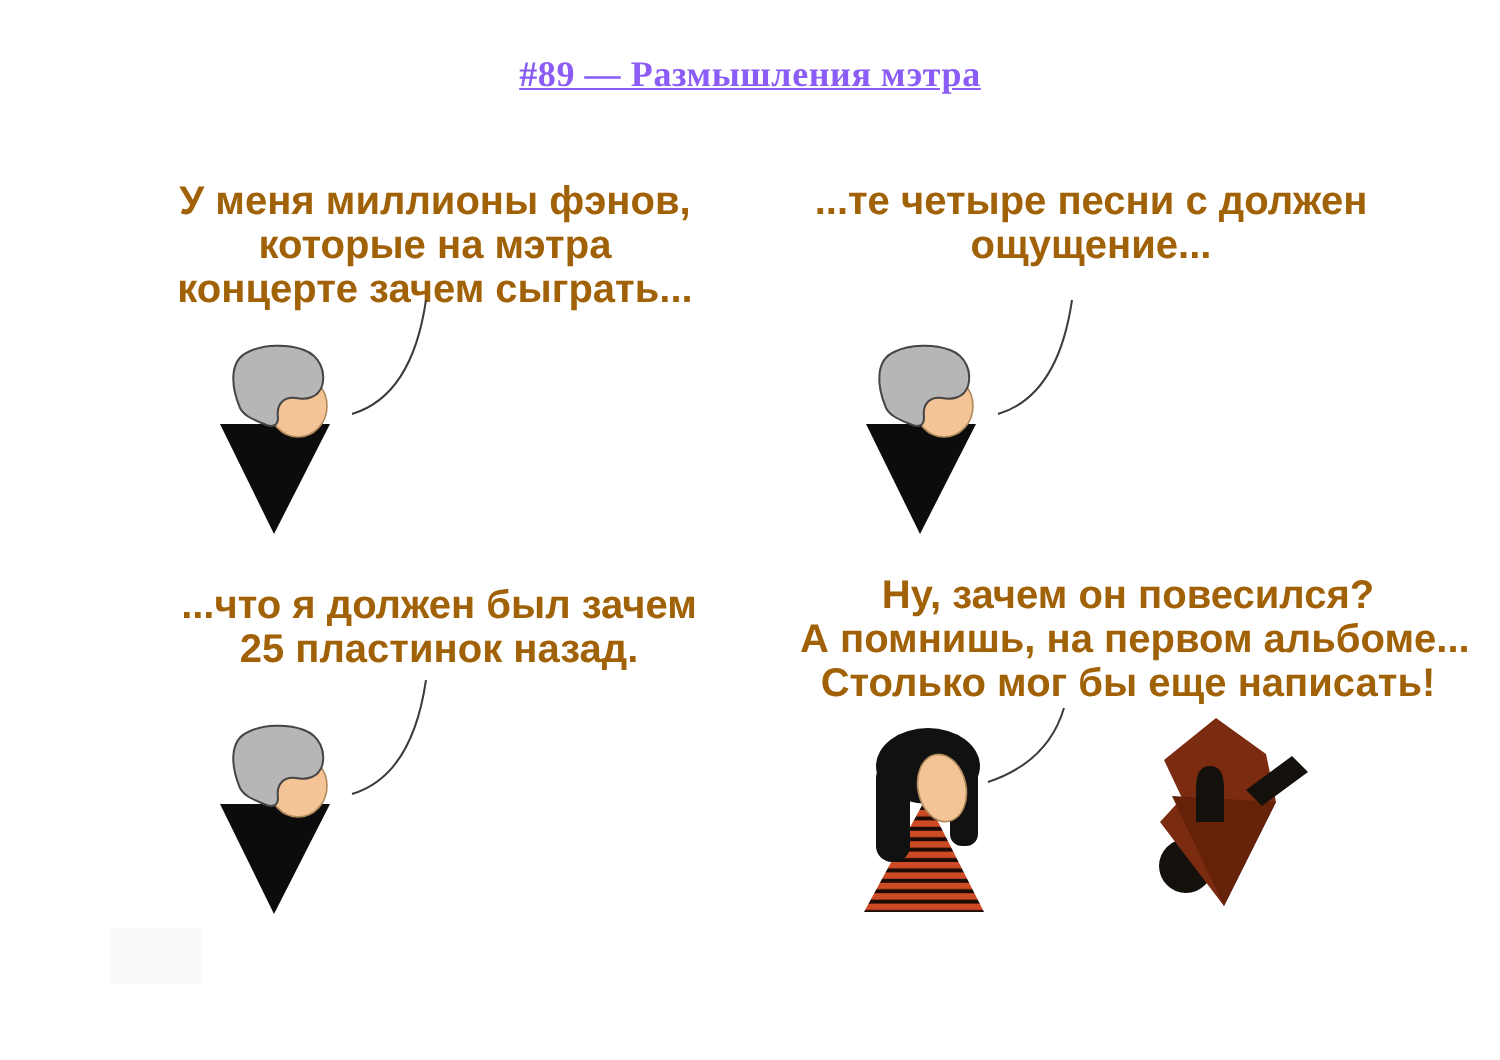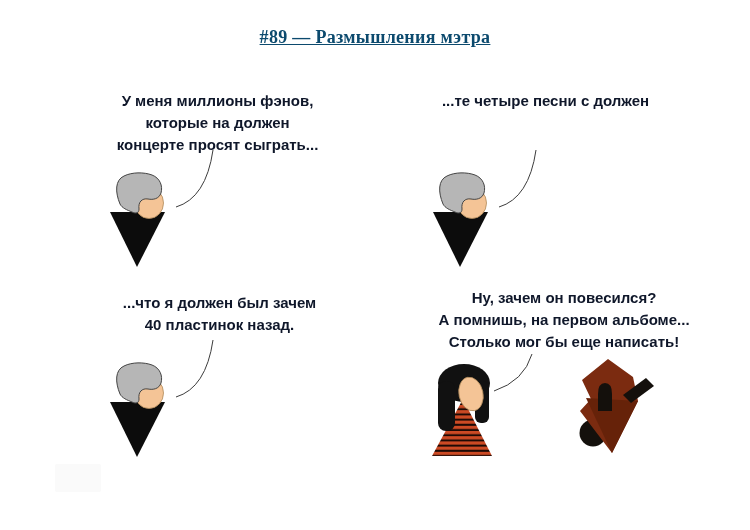--- a/index.html
+++ b/index.html
@@ -3,25 +3,25 @@
 <meta charset="utf-8">
 <style>
   html,body { margin:0; padding:0; background:#ffffff; }
   .canvas {
     position:relative; width:750px; height:530px; background:#ffffff;
     overflow:hidden; font-family:"Liberation Sans", sans-serif;
   }
   .title {
     position:absolute; top:27px; left:0; width:750px; text-align:center;
     font-family:"Liberation Serif", serif; font-weight:bold; font-size:18px;
-    color:#0c4a6e; text-decoration:underline; letter-spacing:0.3px;
+    color:#8b5cf6; text-decoration:underline; letter-spacing:0.3px;
   }
   .speech {
-    position:absolute; text-align:center; font-weight:bold; font-size:15px;
-    line-height:22px; color:#0f172a; white-space:nowrap;
+    position:absolute; text-align:center; font-weight:bold; font-size:20px;
+    line-height:22px; color:#a16207; white-space:nowrap;
   }
   #speech-1 { left:55px;  top:90px;  width:325px; }
   #speech-2 { left:383px; top:90px;  width:325px; }
   #speech-3 { left:57px;  top:292px; width:325px; }
   #speech-4 { left:400px; top:287px; width:328px; }
   svg.fig { position:absolute; overflow:visible; }
   #fig-maestro-1 { left:100px; top:148px; }
   #fig-maestro-2 { left:423px; top:148px; }
   #fig-maestro-3 { left:100px; top:338px; }
   #fig-woman     { left:428px; top:353px; }
@@ -36,29 +36,30 @@
 </style>
 </head>
 <body>
 
 <div class="canvas">
 
   <div class="title">#89 — Размышления мэтра</div>
 
   <div class="speech" id="speech-1">
     <div>У меня миллионы фэнов,</div>
-    <div>которые на должен</div>
-    <div>концерте просят сыграть...</div>
+    <div>которые на мэтра</div>
+    <div>концерте зачем сыграть...</div>
   </div>
   <div class="speech" id="speech-2">
     <div>...те четыре песни с должен</div>
+    <div>ощущение...</div>
   </div>
   <div class="speech" id="speech-3">
     <div>...что я должен был зачем</div>
-    <div>40 пластинок назад.</div>
+    <div>25 пластинок назад.</div>
   </div>
   <div class="speech" id="speech-4">
     <div>Ну, зачем он повесился?</div>
     <div>А помнишь, на первом альбоме...</div>
     <div>Столько мог бы еще написать!</div>
   </div>
 
   <svg width="0" height="0" style="position:absolute" aria-hidden="true">
     <defs>
       <g id="maestro-g">

